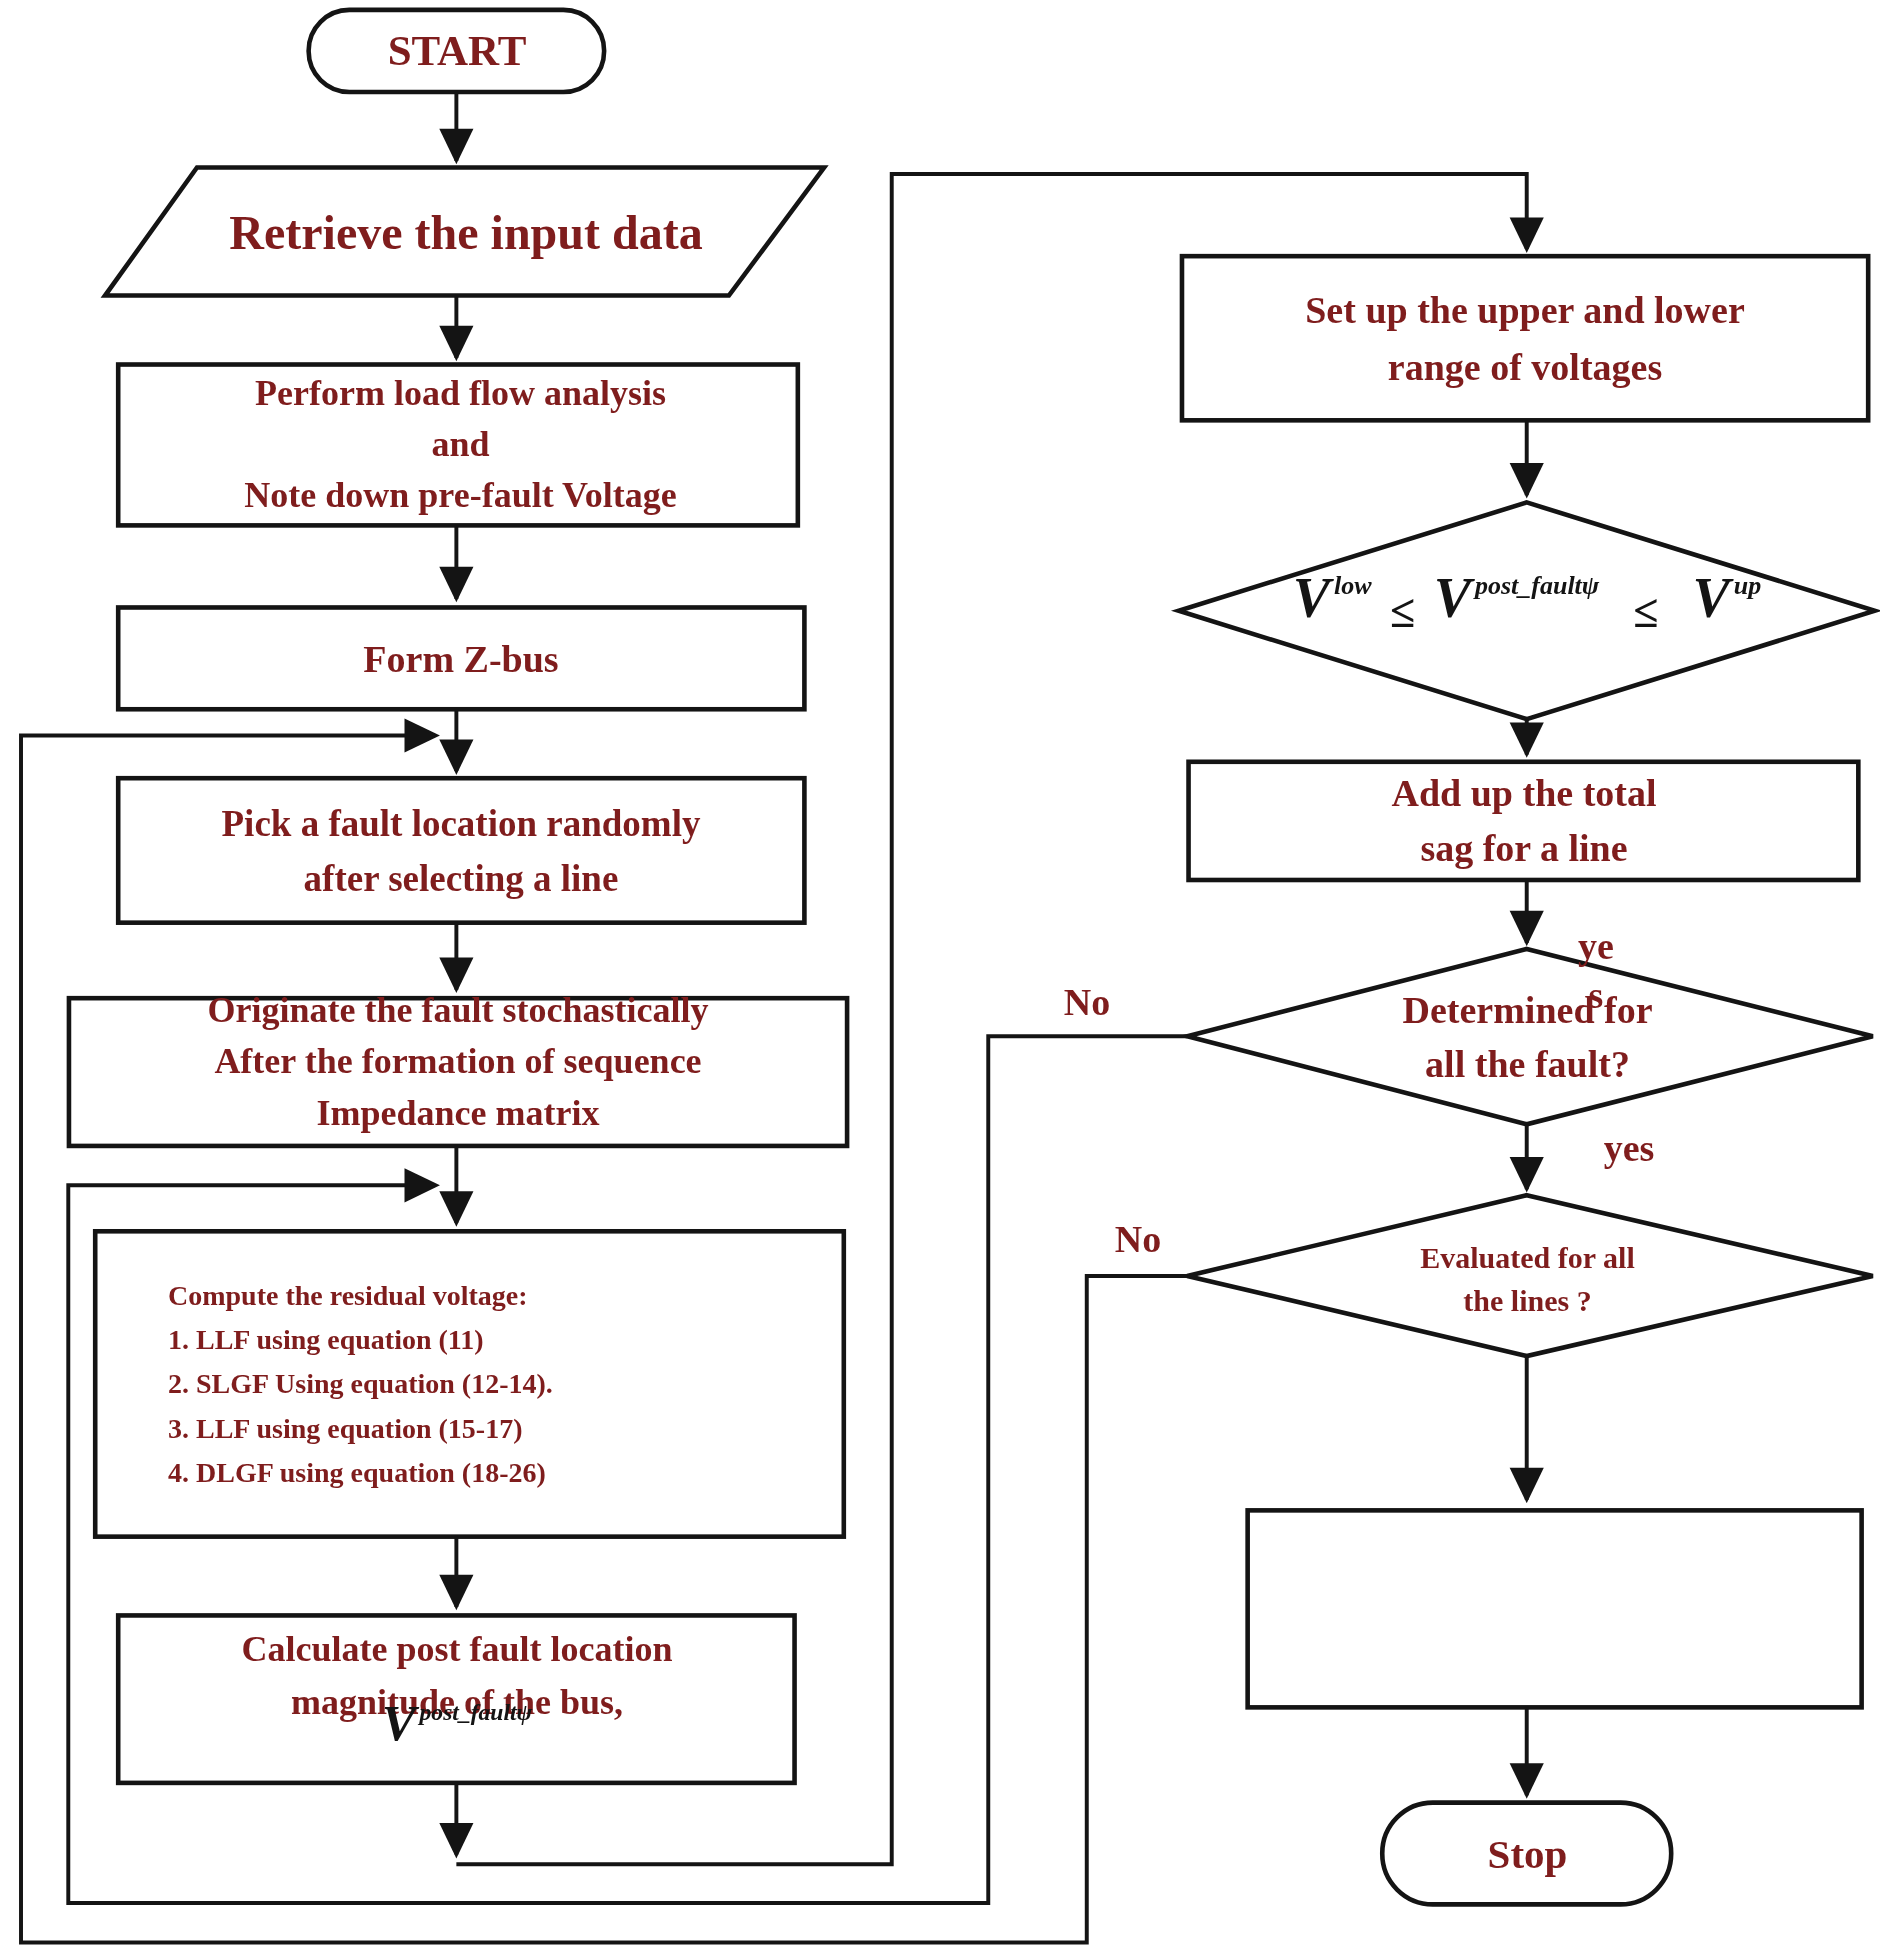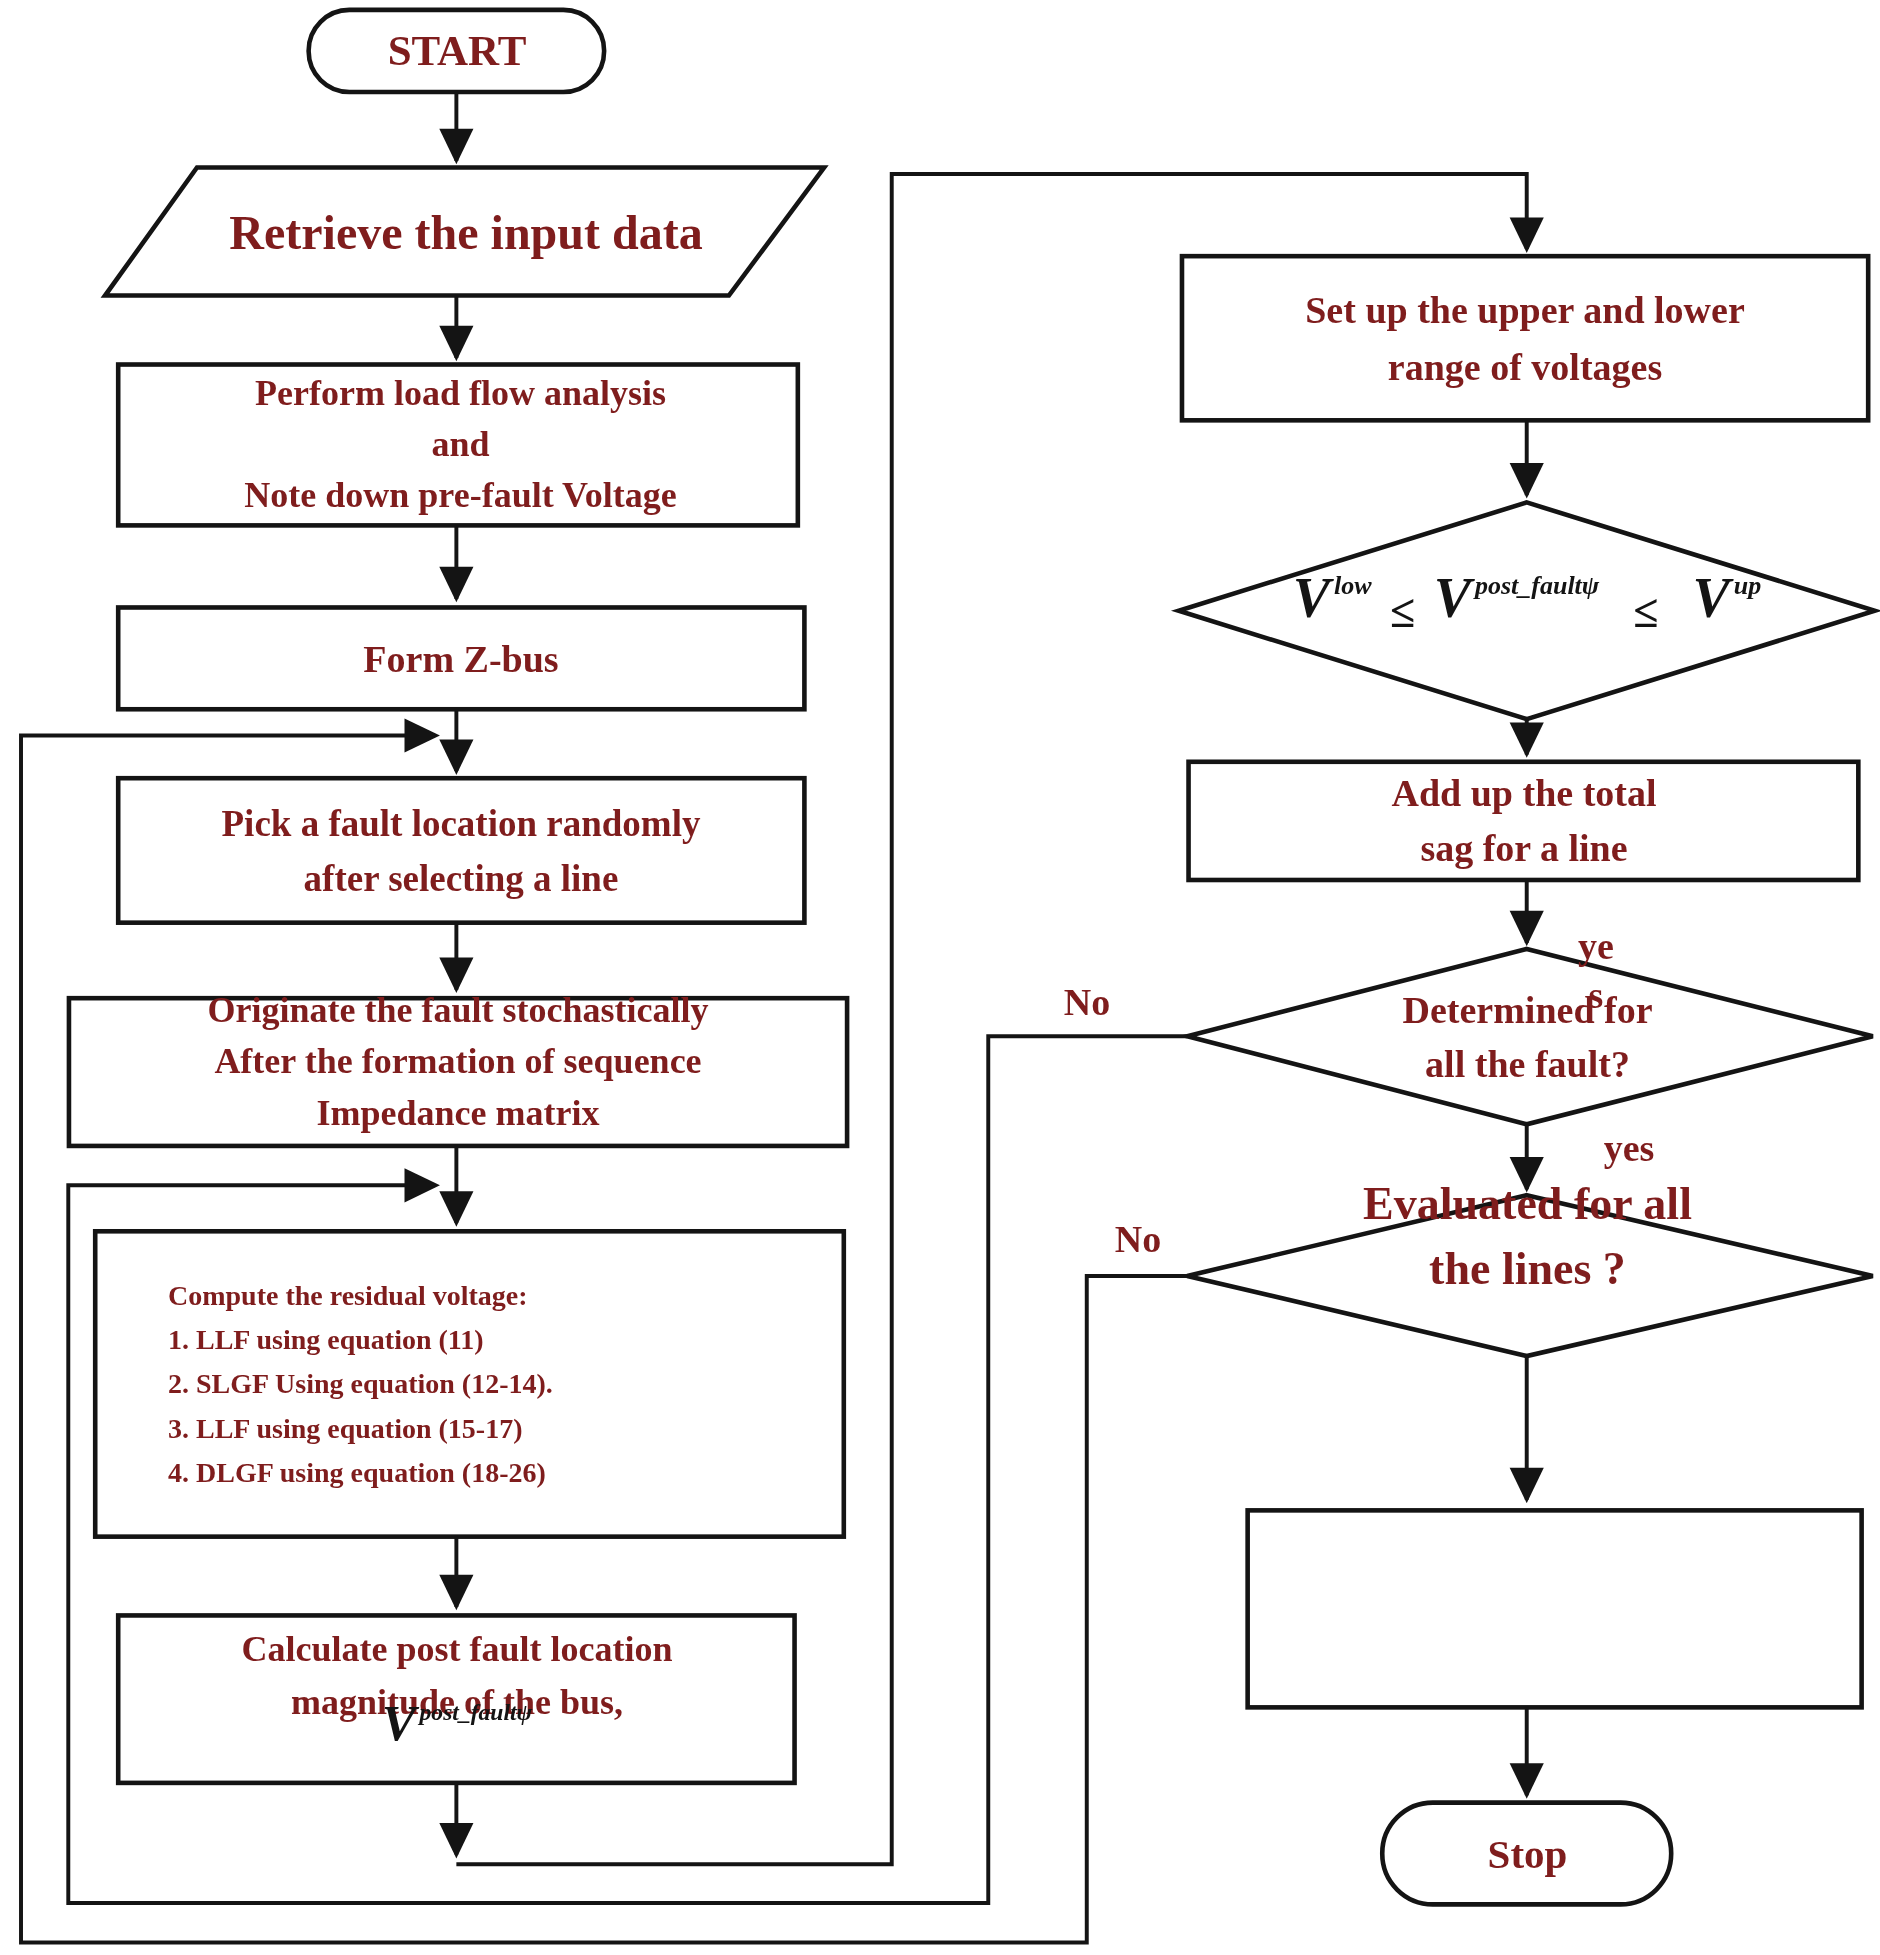--- a/index.html
+++ b/index.html
@@ -160,21 +160,21 @@
   <div class="lbl" style="left:1537px;top:917px;width:118px;height:108px;font-size:38px;line-height:1.3;">ye
 s</div>
 
   <div class="lbl" style="left:1281px;top:984px;width:493px;height:108px;font-size:38px;line-height:1.42;">Determined for
 all the fault?</div>
 
   <div class="lbl" style="left:1031px;top:977px;width:112px;height:49px;font-size:38px;">No</div>
 
   <div class="lbl" style="left:1570px;top:1121px;width:118px;height:53px;font-size:38px;">yes</div>
 
-  <div class="lbl" style="left:1281px;top:1182px;width:493px;height:108px;font-size:46px;line-height:1.42;">Evaluated for all
+  <div class="lbl" style="left:1281px;top:1226px;width:493px;height:108px;font-size:30px;line-height:1.42;">Evaluated for all
 the lines ?</div>
 
   <div class="lbl" style="left:1082px;top:1214px;width:112px;height:49px;font-size:38px;">No</div>
 
 
   <div class="lbl" style="left:1383px;top:1803px;width:289px;height:102px;font-size:41px;">Stop</div>
 </div>
 
 
 </body></html>

